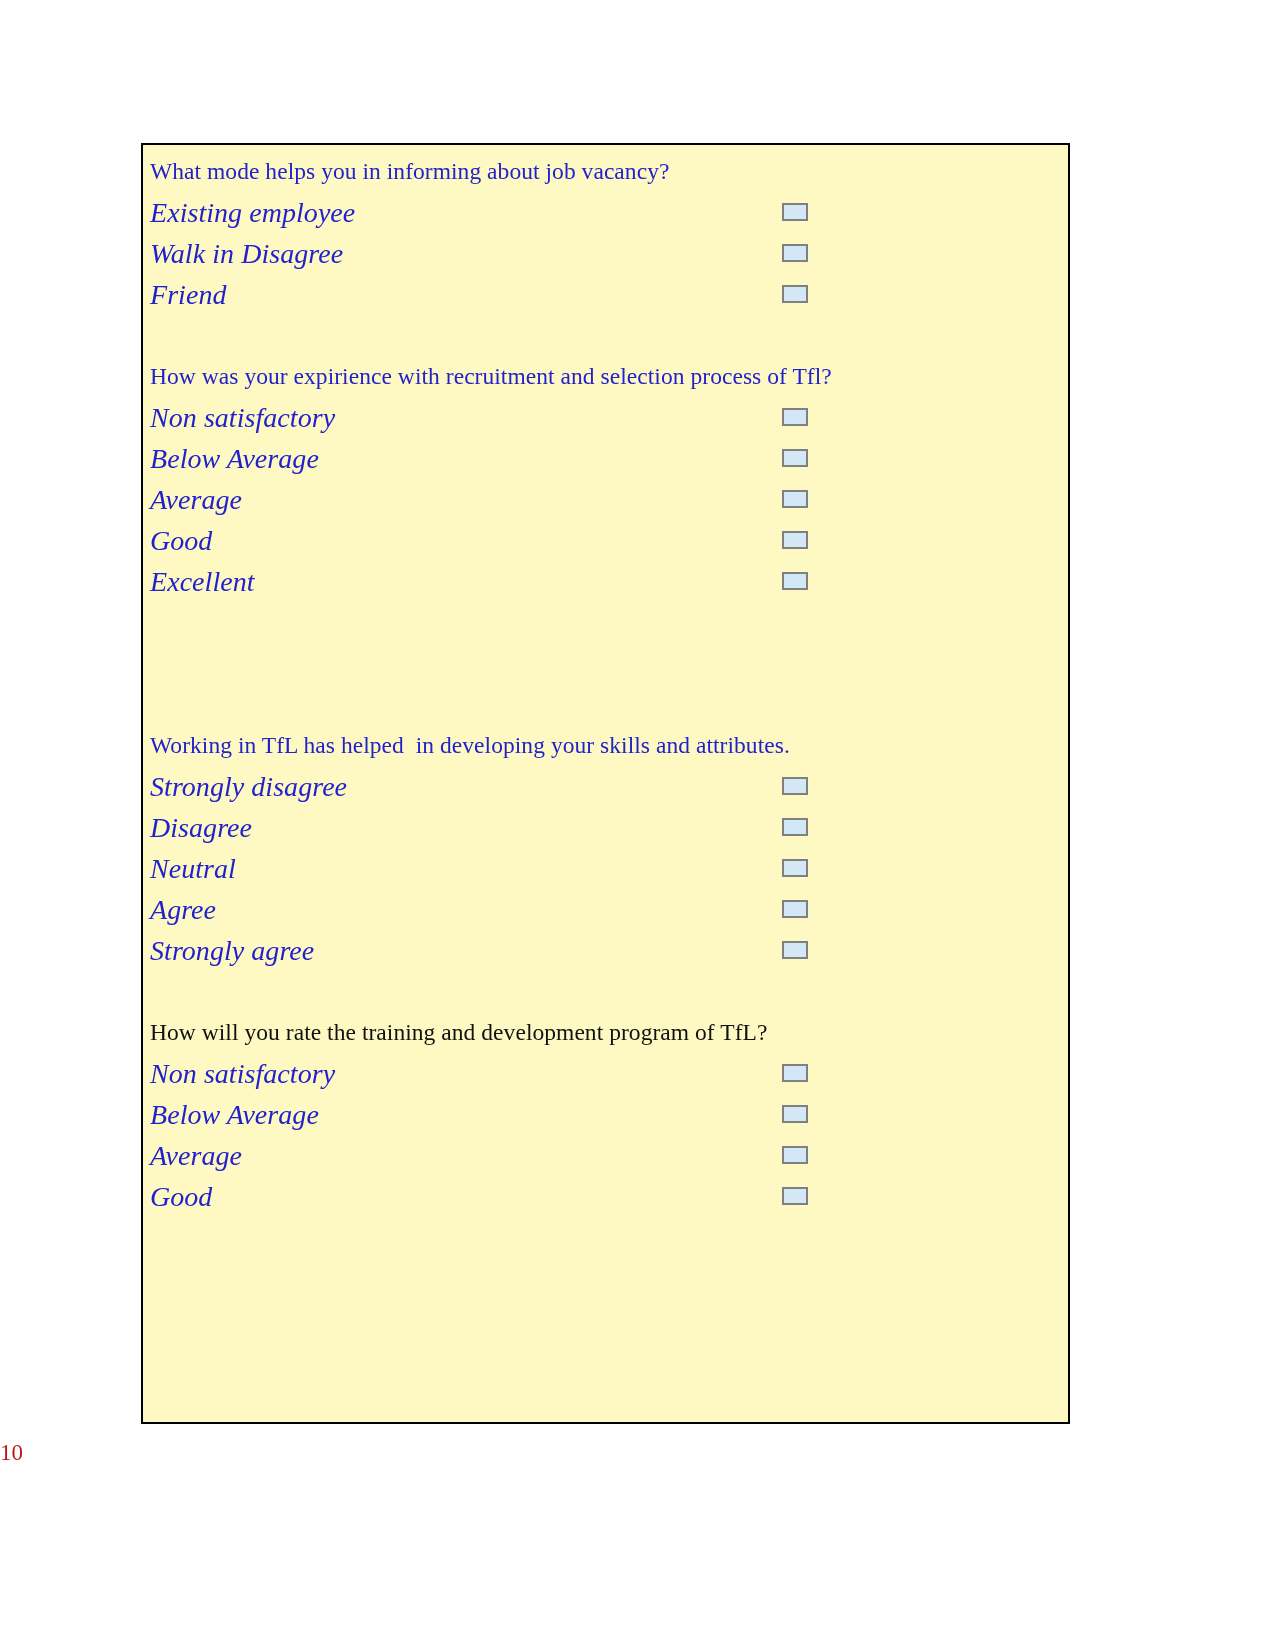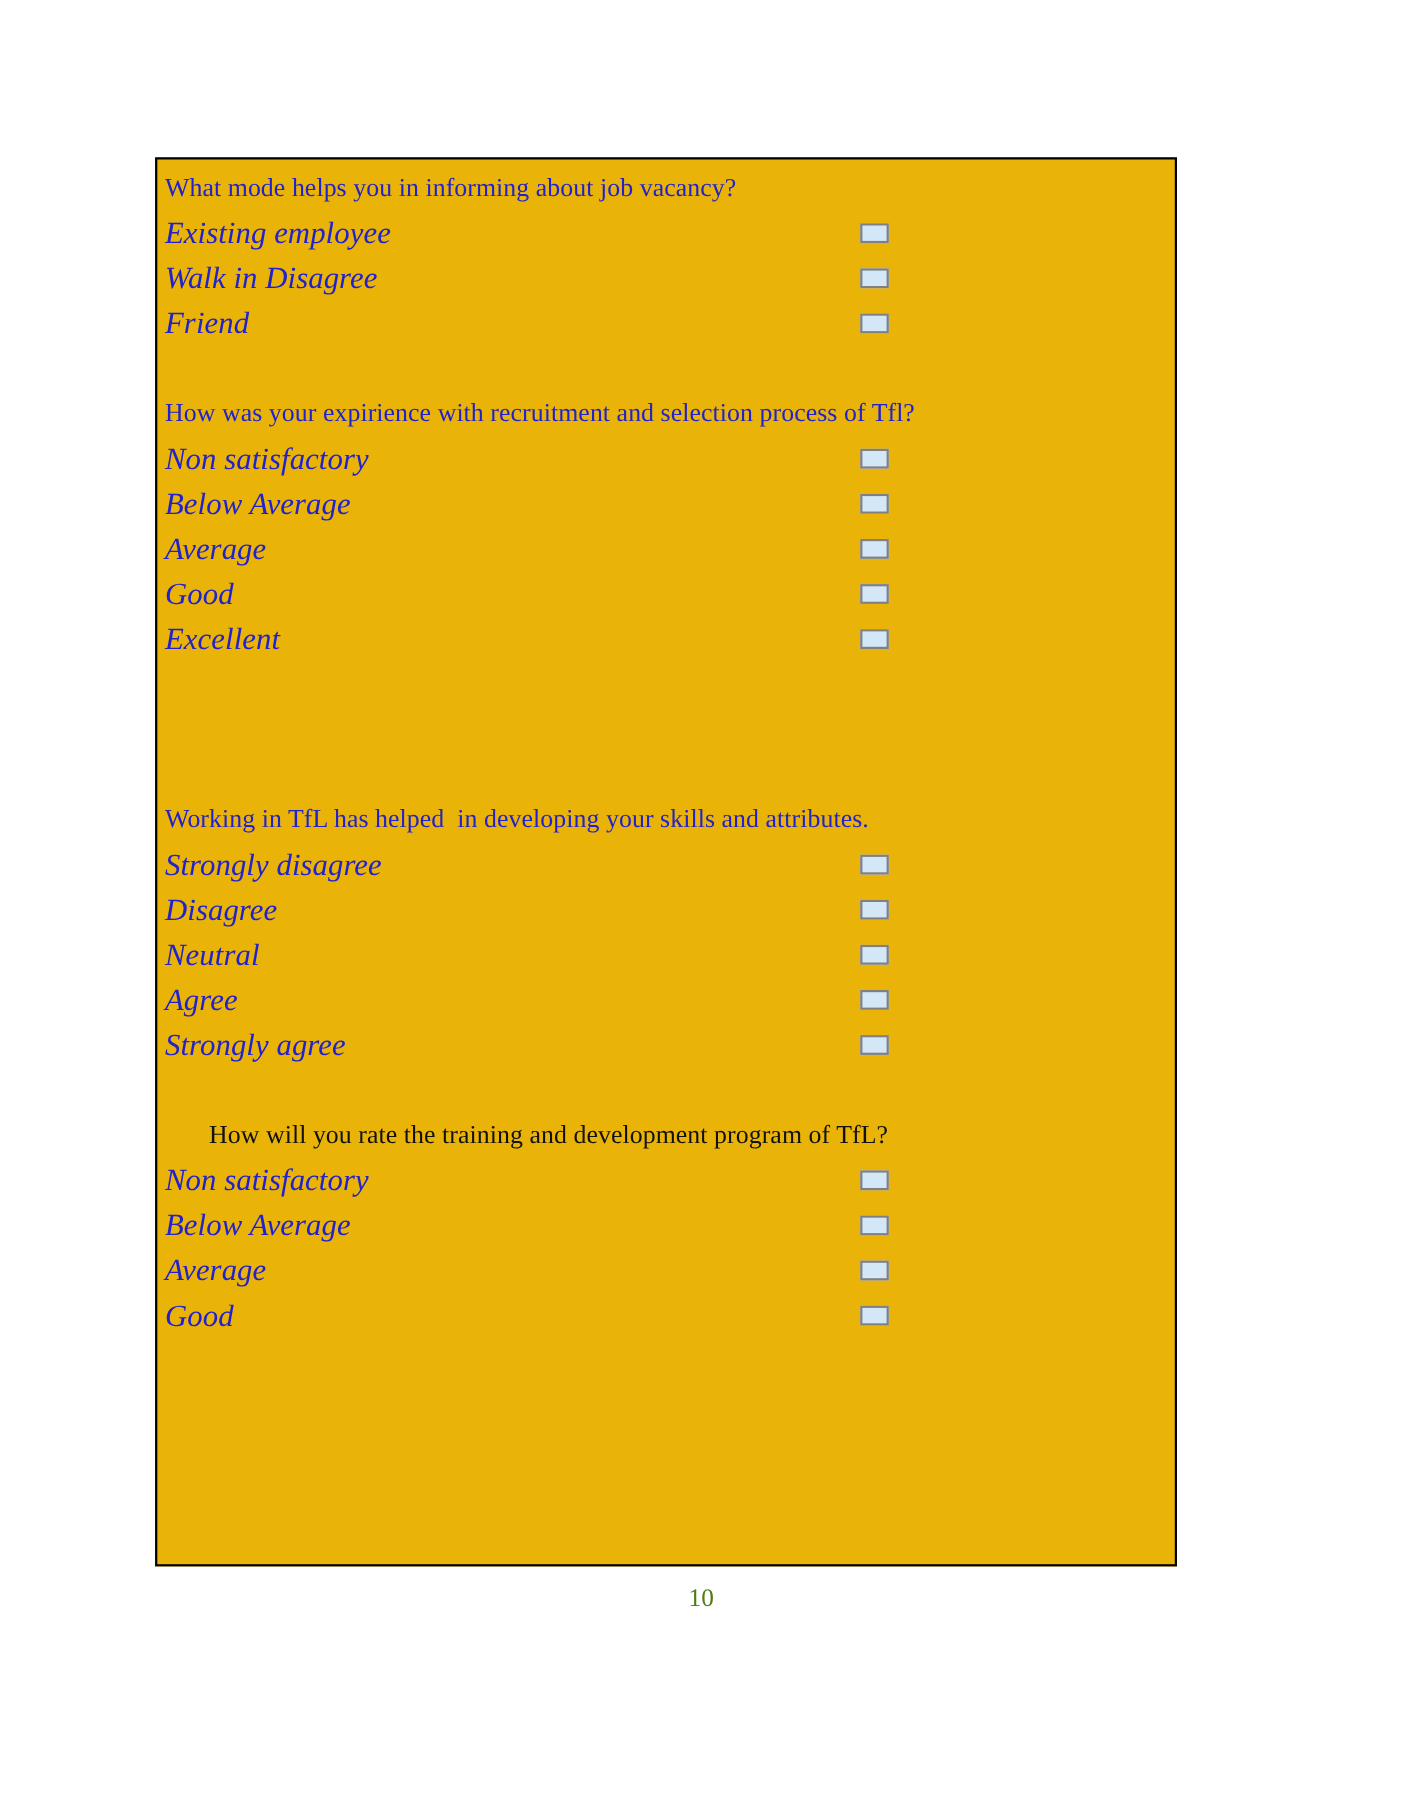--- a/index.html
+++ b/index.html
@@ -27,21 +27,21 @@
 
   
   #frame {
     position: absolute;
     left: 141px;
     top: 143px;
     width: 929px;
     height: 1281px;
     border: 2px solid #000000;
     box-sizing: border-box;
-    background: #eab308;
+    background: #fef9c3;
   }
 
   #frame-inner {
     position: absolute;
     left: 0;
     top: 0;
     right: 0;
     bottom: 0;
     padding: 6px 0 0 5px;
   }
@@ -53,21 +53,20 @@
   .qtitle {
     font-size: 23.5px;
     line-height: 41px;
     color: #2222cc;
     white-space: pre;
     padding-left: 2px;
     letter-spacing: 0.05px;
   }
   .qtitle.black {
     color: #111111;
-    margin-left: 40px;
   }
 
   .option-row {
     position: relative;
     height: 41px;
     line-height: 41px;
   }
 
   .option-label {
     font-size: 28px;
@@ -91,23 +90,23 @@
   }
 
   .spacer-sm { height: 41px; }
   .spacer-md { height: 82px; }
 
   #page-number {
     position: absolute;
     left: 0;
     top: 1440px;
     width: 1275px;
-    text-align: center;
+    text-align: left;
     font-size: 23px;
-    color: #4d7c0f;
+    color: #b91c1c;
     font-family: "Liberation Serif", "DejaVu Serif", serif;
   }
 </style>
 </head>
 <body>
 
 <div id="page">
 
   <div id="frame">
     <div id="frame-inner">

